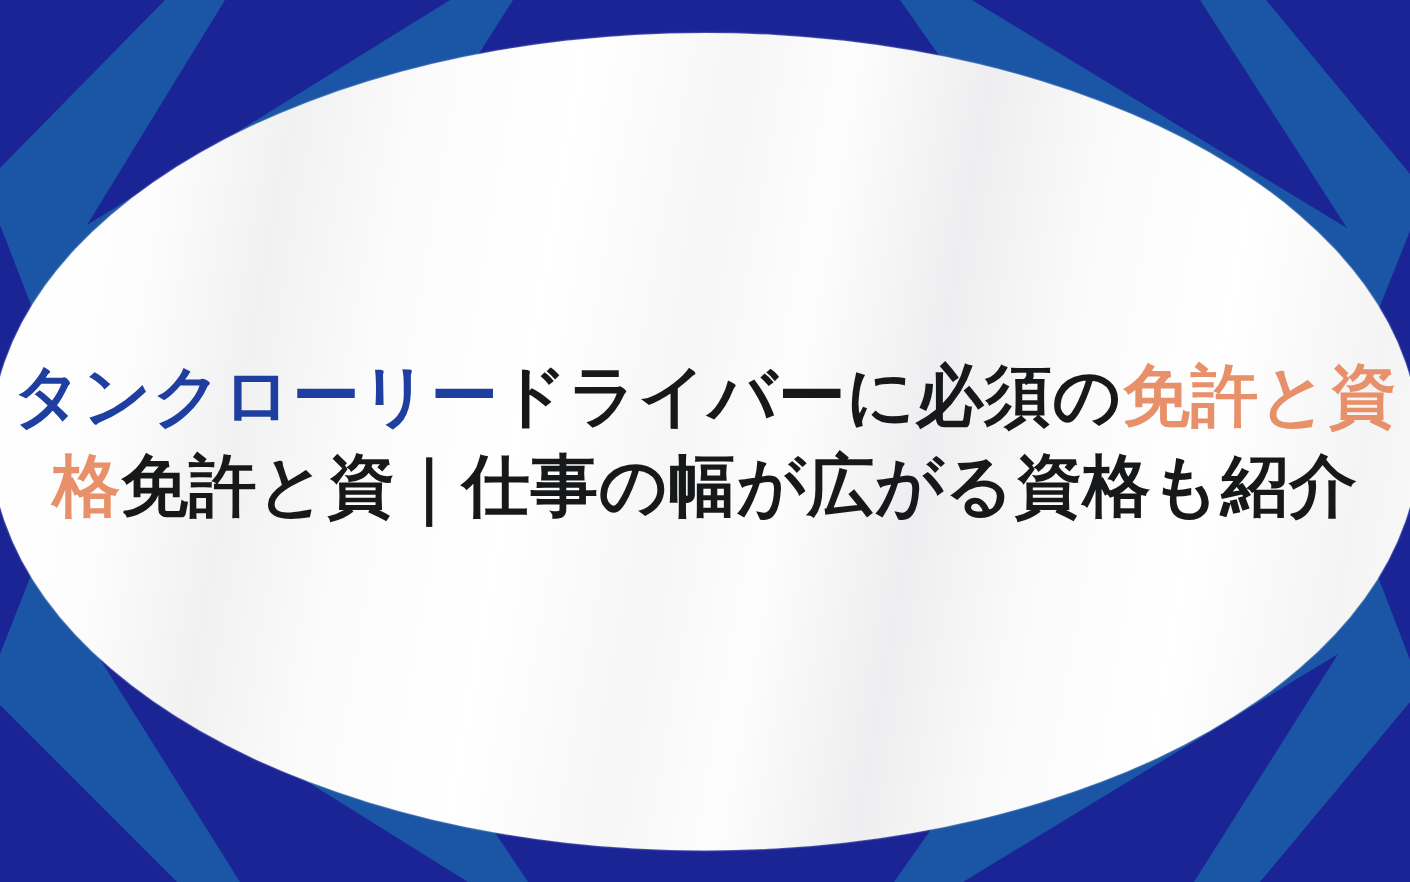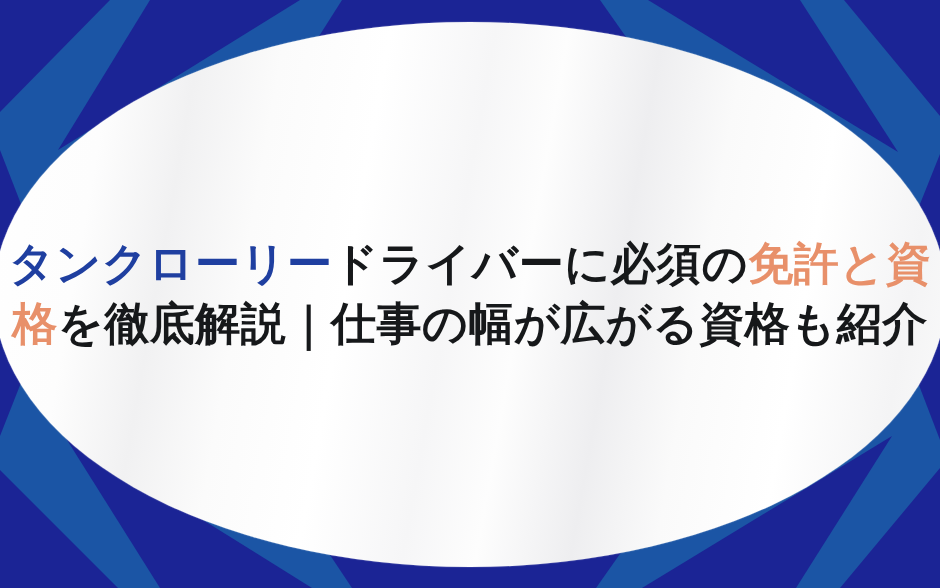--- a/index.html
+++ b/index.html
@@ -103,17 +103,17 @@
     <polygon points="940,154 940,440 884,294" fill="#1B2495"></polygon>
   </svg>
 
   <div id="ellipse-plate"></div>
 
   <div id="title-block">
     <div class="title-line line-1">
       <span class="seg" style="color: rgb(31, 63, 160);">タンクローリー</span><span class="seg" style="color: rgb(22, 24, 26);">ドライバーに必須の</span><span class="seg" style="color: rgb(232, 144, 106);">免許と資</span>
     </div>
     <div class="title-line line-2">
-      <span class="seg" style="color: rgb(232, 144, 106);">格</span><span class="seg" style="color: rgb(22, 24, 26);">を徹底解説｜仕事の幅が広がる資格も紹介</span>
+      <span class="seg" style="color: rgb(232, 144, 106);">格</span><span class="seg" style="color: rgb(22, 24, 26);">免許と資｜仕事の幅が広がる資格も紹介</span>
     </div>
   </div>
 
 </div>
 
 </body></html>

